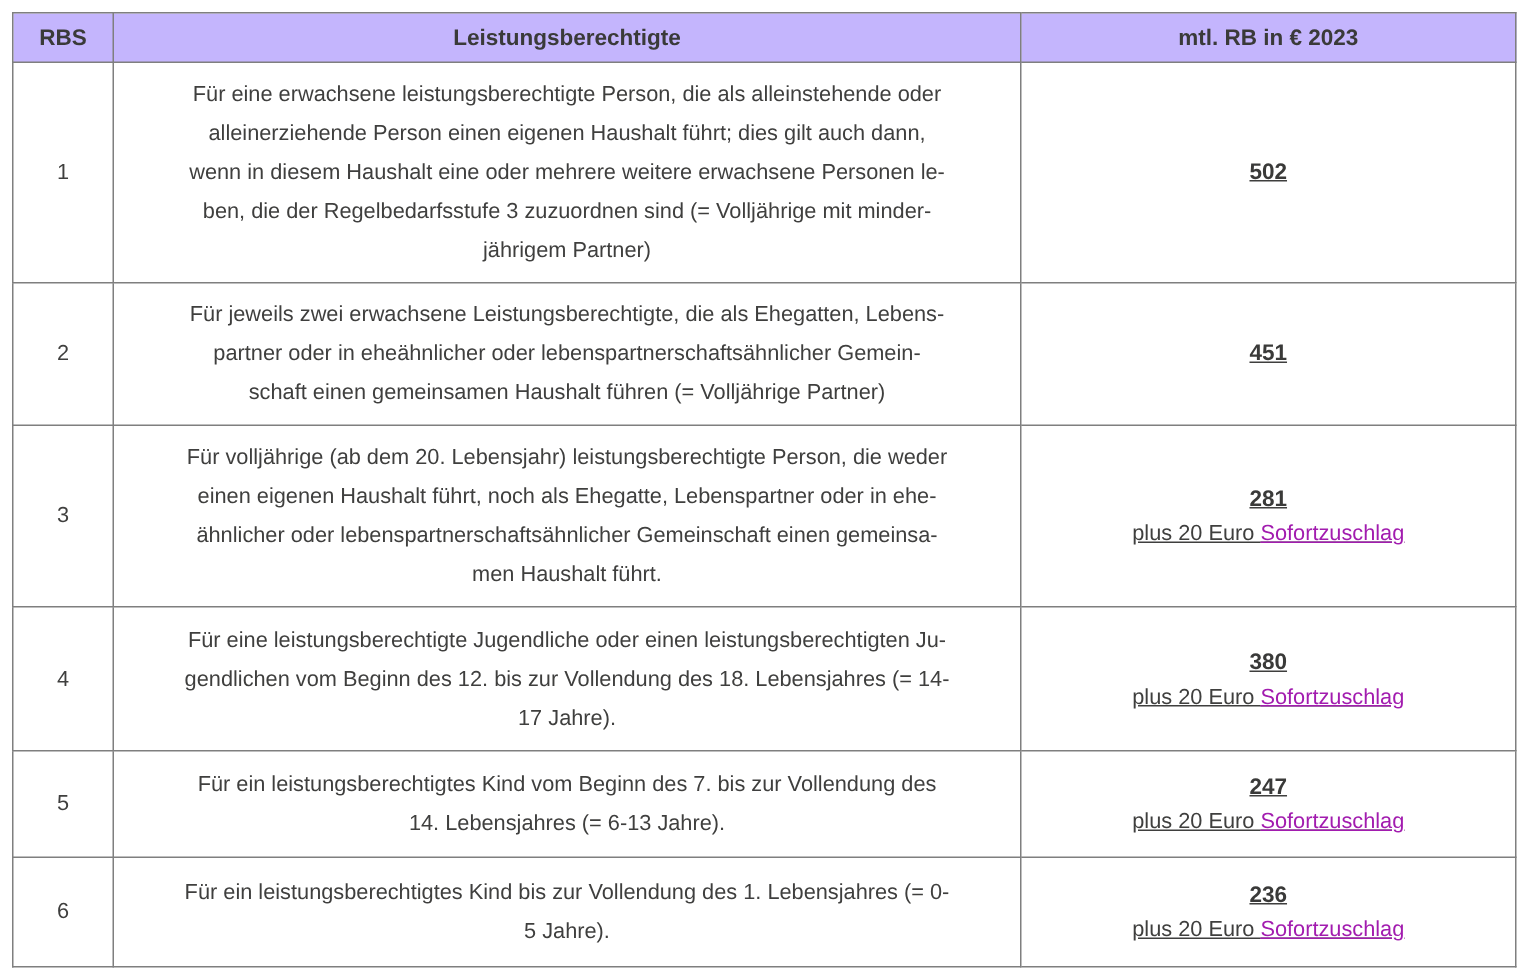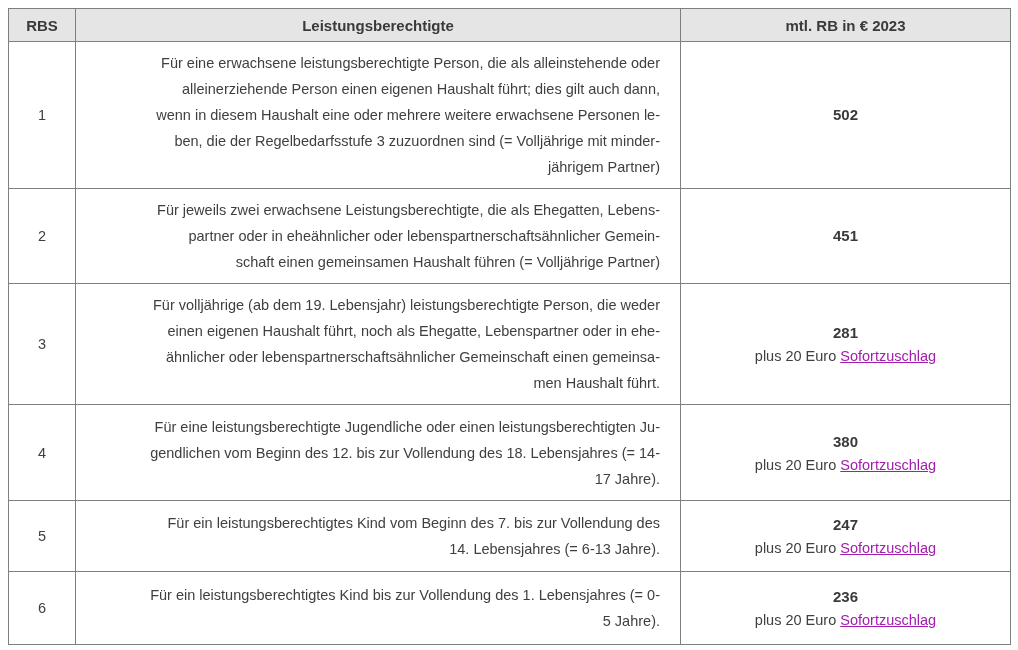--- a/index.html
+++ b/index.html
@@ -9,43 +9,44 @@
     color:#3f3f3e;
   }
   .wrap{padding:8px;}
   table{
     border-collapse:collapse;
     width:1002px;
     table-layout:fixed;
   }
   th,td{border:1px solid #7f7f7f;}
   thead th{
-    background:#e5e5e5;
+    background:#c4b5fd;
     font-size:15px;
     font-weight:bold;
     height:28px;
     text-align:center;
     padding:2px 6px;
     color:#3a3a39;
   }
   td{vertical-align:middle;}
   td.rbs-cell{
     text-align:center;
     font-size:14.5px;
   }
   td.desc-cell{
     font-size:14.5px;
     line-height:26px;
     padding:8px 20px;
     white-space:pre-line;
-    text-align:right;
+    text-align:center;
   }
   td.value-cell{
     text-align:center;
     padding:6px 10px;
+    text-decoration:underline;
   }
   .amount{
     font-weight:bold;
     font-size:15px;
     line-height:24px;
     color:#3a3a39;
   }
   .value-extra{
     font-size:14.5px;
     line-height:22px;
@@ -96,21 +97,21 @@
         <td class="desc-cell">Für jeweils zwei erwachsene Leistungsberechtigte, die als Ehegatten, Lebens-
 partner oder in eheähnlicher oder lebenspartnerschaftsähnlicher Gemein-
 schaft einen gemeinsamen Haushalt führen (= Volljährige Partner)</td>
         <td class="value-cell">
           <div class="amount">451</div>
 
         </td>
       </tr>
       <tr>
         <td class="rbs-cell">3</td>
-        <td class="desc-cell">Für volljährige (ab dem 19. Lebensjahr) leistungsberechtigte Person, die weder
+        <td class="desc-cell">Für volljährige (ab dem 20. Lebensjahr) leistungsberechtigte Person, die weder
 einen eigenen Haushalt führt, noch als Ehegatte, Lebenspartner oder in ehe-
 ähnlicher oder lebenspartnerschaftsähnlicher Gemeinschaft einen gemeinsa-
 men Haushalt führt.</td>
         <td class="value-cell">
           <div class="amount">281</div>
           <div class="value-extra"><span>plus 20 Euro </span><a href="#">Sofortzuschlag</a></div>
         </td>
       </tr>
       <tr>
         <td class="rbs-cell">4</td>

